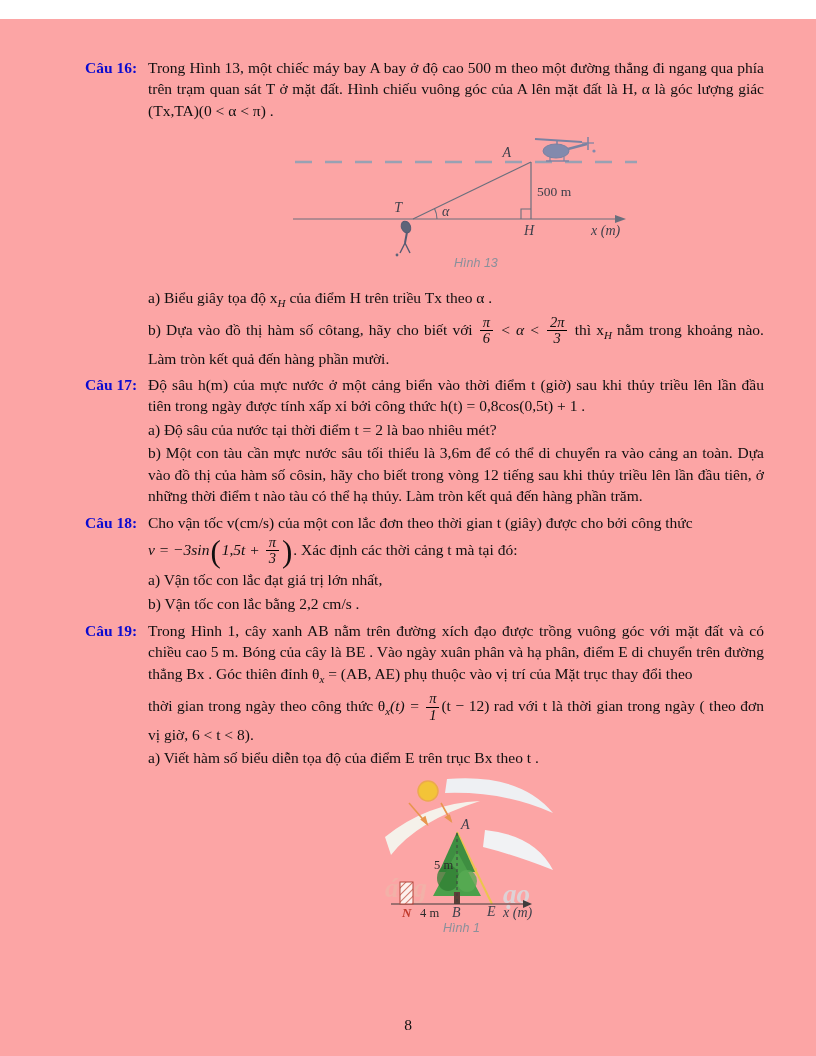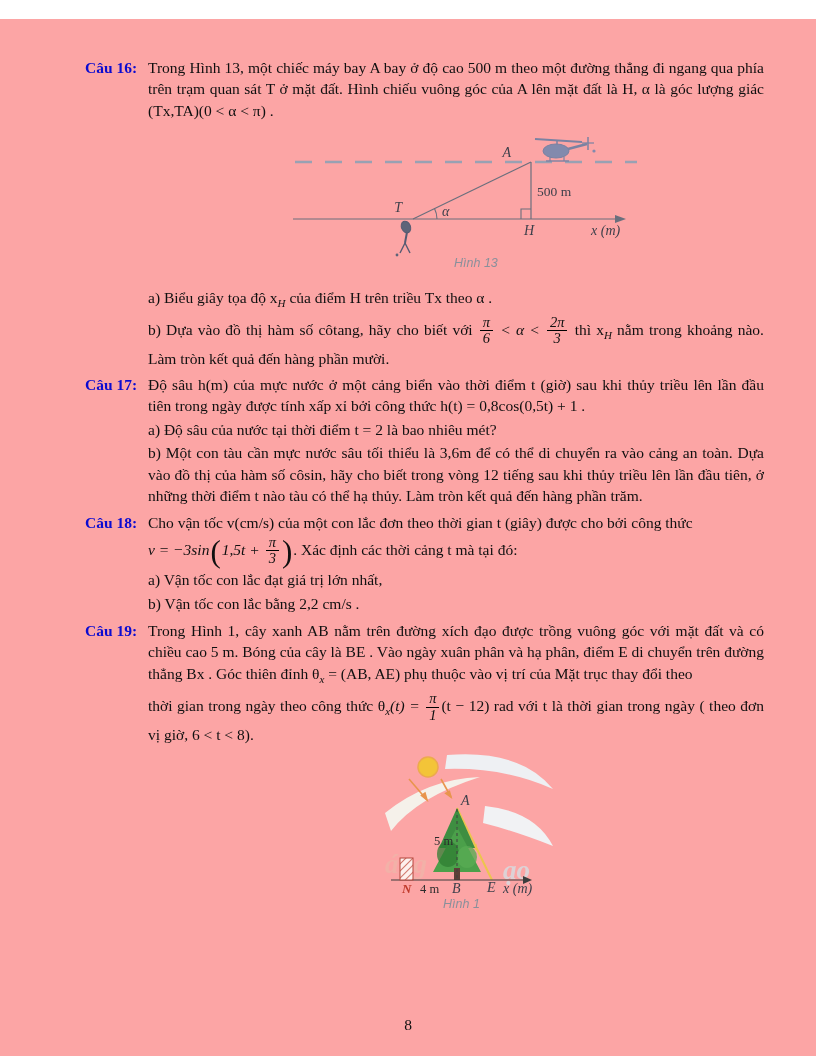--- a/index.html
+++ b/index.html
@@ -116,20 +116,21 @@
 
   <div class="qpara" style="margin-top:6px;">
     <span class="qlabel">Câu 19:</span><span>Trong Hình 1, cây xanh AB nằm trên đường xích đạo được trồng vuông góc với mặt đất và có chiều cao 5 m. Bóng của cây là BE . Vào ngày xuân phân và hạ phân, điểm E di chuyển trên đường thẳng Bx . Góc thiên đỉnh θ</span><sub>x</sub><span> = (AB, AE) phụ thuộc vào vị trí của Mặt trục thay đổi theo</span>
   </div>
   <div class="qpara cont">
     <span>thời gian trong ngày theo công thức θ</span><sub>x</sub><span class="ivar">(t) = </span><span class="frac">
         <span class="num">π</span>
         <span class="den">1</span>
       </span><span>(t − 12) rad với t là thời gian trong ngày ( theo đơn vị giờ, 6 &lt; t &lt; 8).</span>
   </div>
+  <div class="qpara cont"><span>a) Viết hàm số biểu diễn tọa độ của điểm E trên trục Bx theo t .</span></div>
 
   <div class="figwrap fig1">
     <svg width="170" height="160" viewBox="0 0 170 160">
       <defs>
         <pattern id="hatch" width="5" height="5" patternTransform="rotate(45)" patternUnits="userSpaceOnUse">
           <rect width="5" height="5" fill="#fdf0ed"></rect>
           <line x1="0" y1="0" x2="0" y2="5" stroke="#c6584a" stroke-width="1.6"></line>
         </pattern>
       </defs>
 

